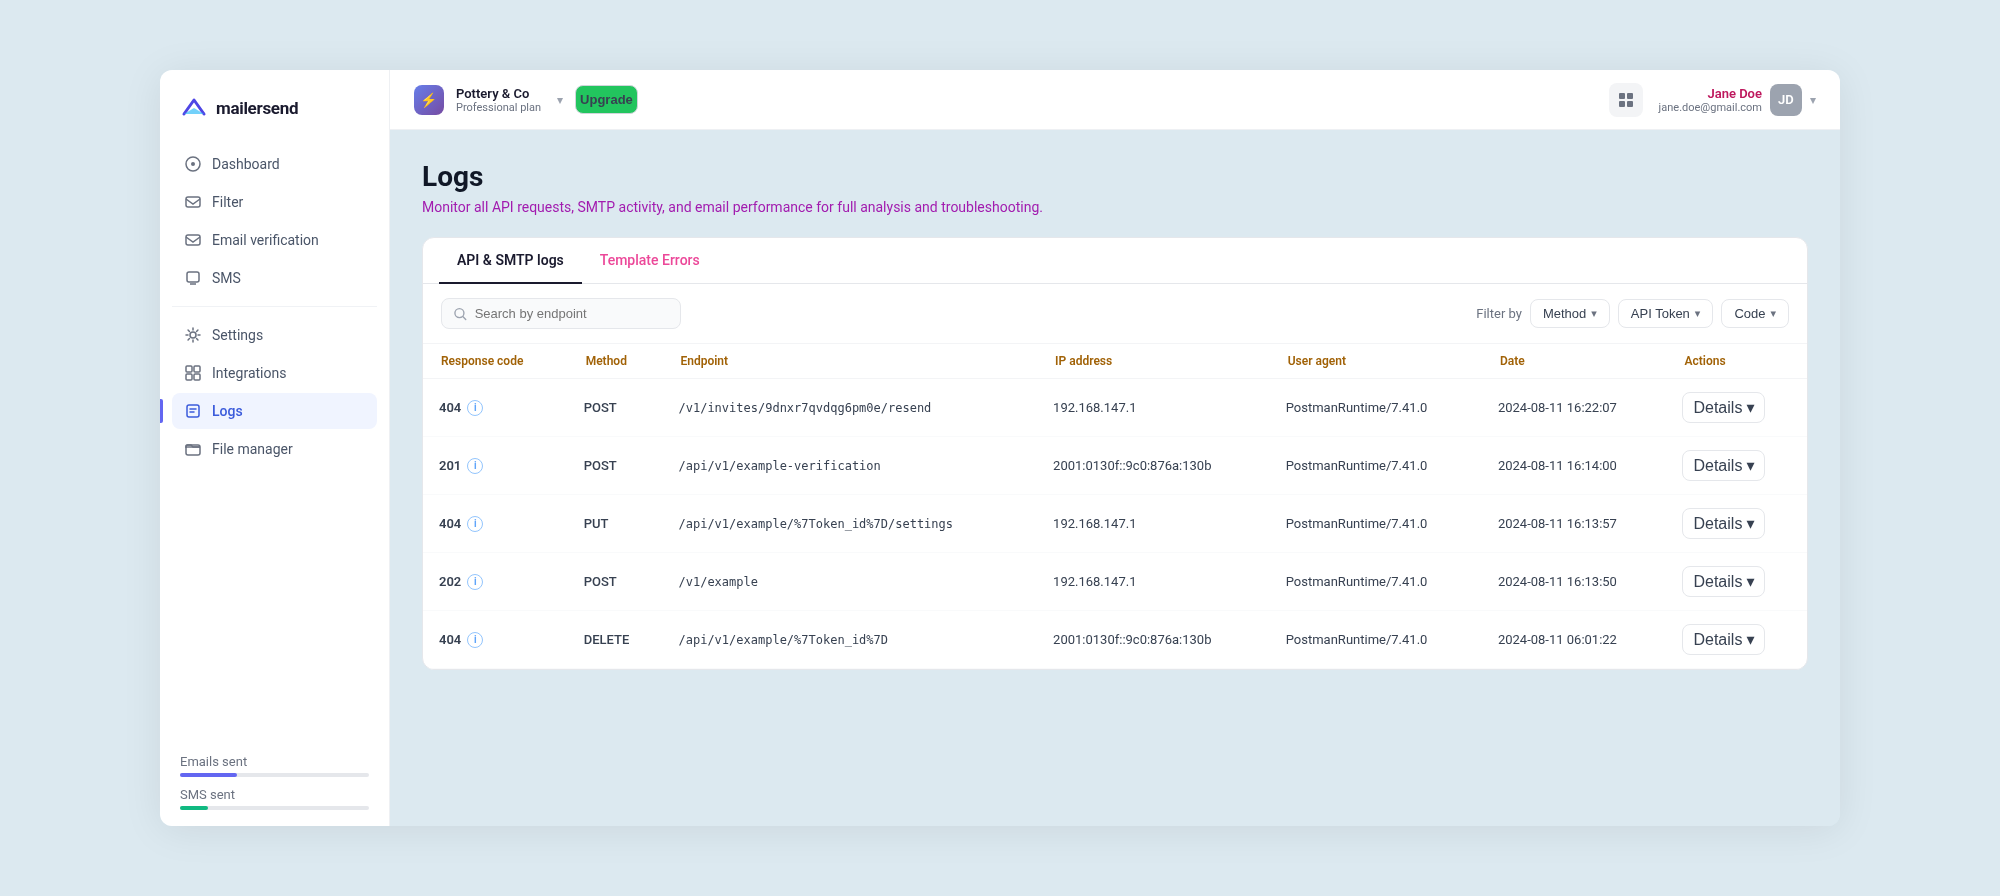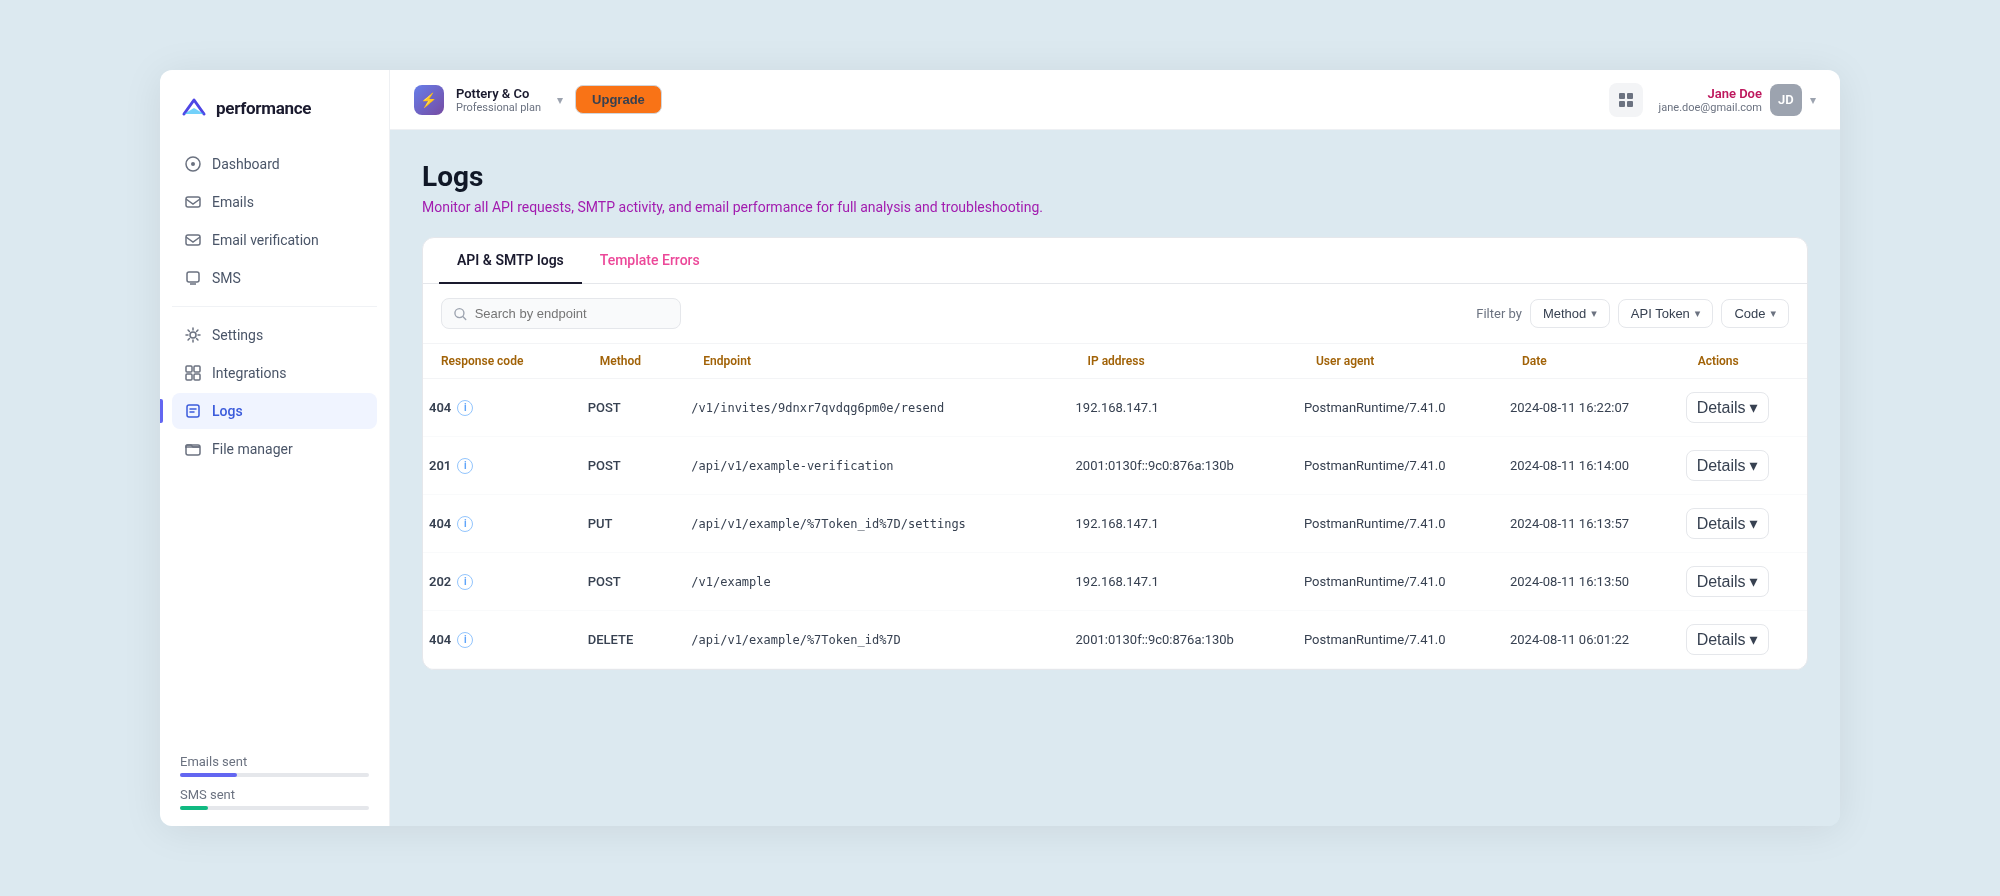--- a/index.html
+++ b/index.html
@@ -132,24 +132,24 @@
       display: flex;
       align-items: center;
       justify-content: center;
       font-size: 14px;
     }
     .workspace-info { display: flex; flex-direction: column; }
     .workspace-name { font-size: 13px; font-weight: 600; color: #1a1a2e; }
     .workspace-plan { font-size: 11px; color: #6b7280; }
     .workspace-chevron { color: #9ca3af; font-size: 12px; margin-left: 4px; }
     .upgrade-btn {
-      background: #f97316;
+      background: #22c55e;
       border: 1.5px solid #d1d5db;
       border-radius: 8px;
-      padding: 6px 16px;
+      padding: 6px 4px;
       font-size: 13px;
       font-weight: 600;
       color: #374151;
       cursor: pointer;
       transition: all 0.15s;
     }
     .topbar-right {
       display: flex;
       align-items: center;
       gap: 16px;
@@ -295,21 +295,21 @@
       color: #a16207;
       font-weight: 600;
       text-transform: none;
       letter-spacing: 0;
     }
     tbody tr {
       border-bottom: 1px solid #f9fafb;
       transition: background 0.1s;
     }
     td {
-      padding: 13px 6px;
+      padding: 13px 16px;
       font-size: 13px;
       color: #374151;
     }
     .code-cell {
       display: flex;
       align-items: center;
       gap: 6px;
     }
     .code-badge-404 {
       font-weight: 600;
@@ -379,42 +379,42 @@
 <body>
 
 <div class="app-container">
 
   <div class="sidebar">
     <div class="logo-area">
       <svg class="logo-icon" viewBox="0 0 28 28" fill="none">
         <path d="M4 20L14 6L24 20" stroke="#4f46e5" stroke-width="3" stroke-linecap="round" stroke-linejoin="round"></path>
         <path d="M4 20L14 14L24 20" fill="#38bdf8" opacity="0.7"></path>
       </svg>
-      <span class="logo-text">performance</span>
+      <span class="logo-text">mailersend</span>
     </div>
     <div class="nav-section">
 
       <div class="nav-item">
         <span class="nav-icon">
           <svg width="16" height="16" viewBox="0 0 16 16" fill="none">
               <circle cx="8" cy="8" r="7" stroke="#6b7280" stroke-width="1.5"></circle>
               <circle cx="8" cy="8" r="2" fill="#6b7280"></circle>
             </svg>
         </span>
         <span>Dashboard</span>
       </div>
 
       <div class="nav-item">
         <span class="nav-icon">
           <svg width="16" height="16" viewBox="0 0 16 16" fill="none">
               <rect x="1" y="3" width="14" height="10" rx="2" stroke="#6b7280" stroke-width="1.5"></rect>
               <path d="M1 5l7 5 7-5" stroke="#6b7280" stroke-width="1.5"></path>
             </svg>
         </span>
-        <span>Emails</span>
+        <span>Filter</span>
       </div>
 
       <div class="nav-item">
         <span class="nav-icon">
           <svg width="16" height="16" viewBox="0 0 16 16" fill="none">
               <rect x="1" y="3" width="14" height="10" rx="2" stroke="#6b7280" stroke-width="1.5"></rect>
               <path d="M1 5l7 5 7-5" stroke="#6b7280" stroke-width="1.5"></path>
             </svg>
         </span>
         <span>Email verification</span>

